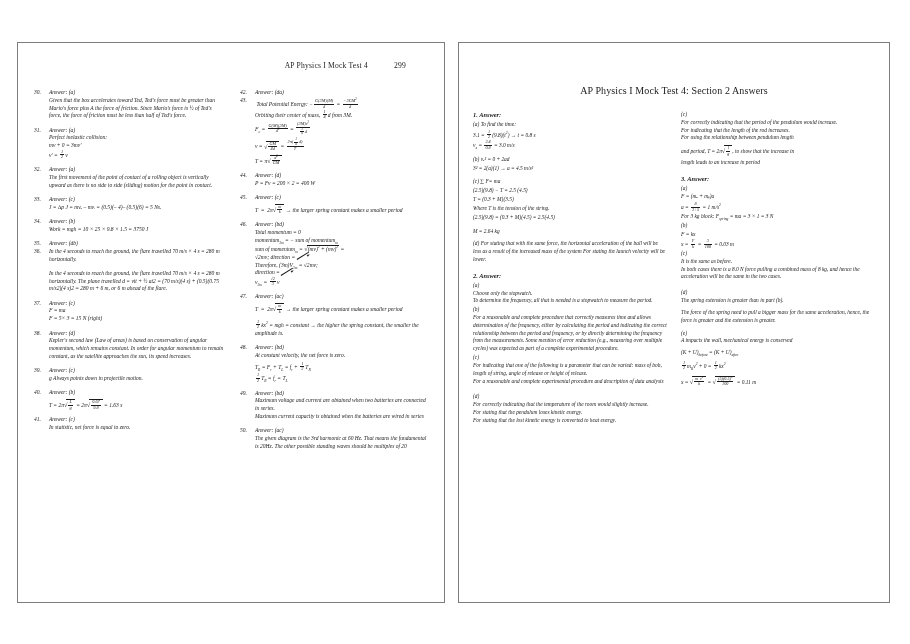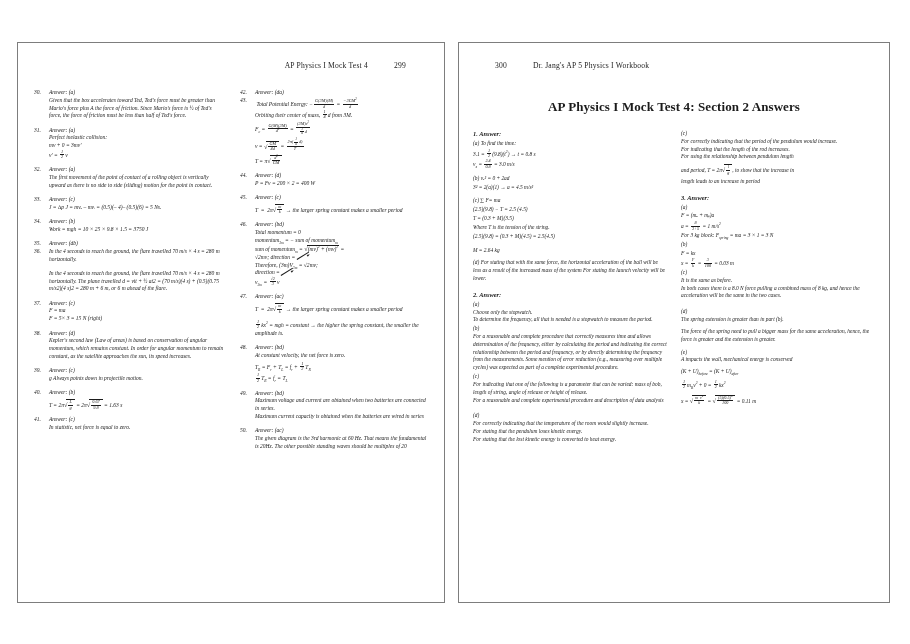--- a/index.html
+++ b/index.html
@@ -48,22 +48,22 @@
     white-space: nowrap;
   }
   .runhead-left { text-align: right; padding-right: 24px; }
   .runhead-left .rh-title { margin-right: 26px; }
   .runhead-right { text-align: left; padding-left: 22px; }
   .runhead-right .rh-num { margin-right: 26px; }
 
   
   .section-title {
     text-align: center;
-    font-weight: bold;
-    font-size: 13px;
+    font-weight: normal;
+    font-size: 10px;
     margin-top: 26px;
     margin-bottom: 14px;
     letter-spacing: 0.1px;
   }
 
   
   .cols {
     display: flex;
     gap: 14px;
     align-items: flex-start;
@@ -374,23 +374,20 @@
           </div>
 
         </div>
       </div>
     </div>
   </div>
 
   <div class="page page-right">
     <div class="page-inner">
 
-      <div class="runhead runhead-right">
-        <span class="rh-num">300</span><span class="rh-title">Dr. Jang's AP 5 Physics I Workbook</span>
-      </div>
 
       <div class="section-title">AP Physics I Mock Test 4: Section 2 Answers</div>
 
       <div class="cols">
 
         <div class="col frq">
 
           <div class="frq-head">1. Answer:</div>
           <div class="part">(a) To find the time:</div>
           <div class="mathline">3.1 = <span class="frac"><span class="n">1</span><span class="d">2</span></span>(9.8)(<i>t</i><sup>2</sup>) <span class="arrow">→</span> <i>t</i> = 0.8 <i>s</i></div>

